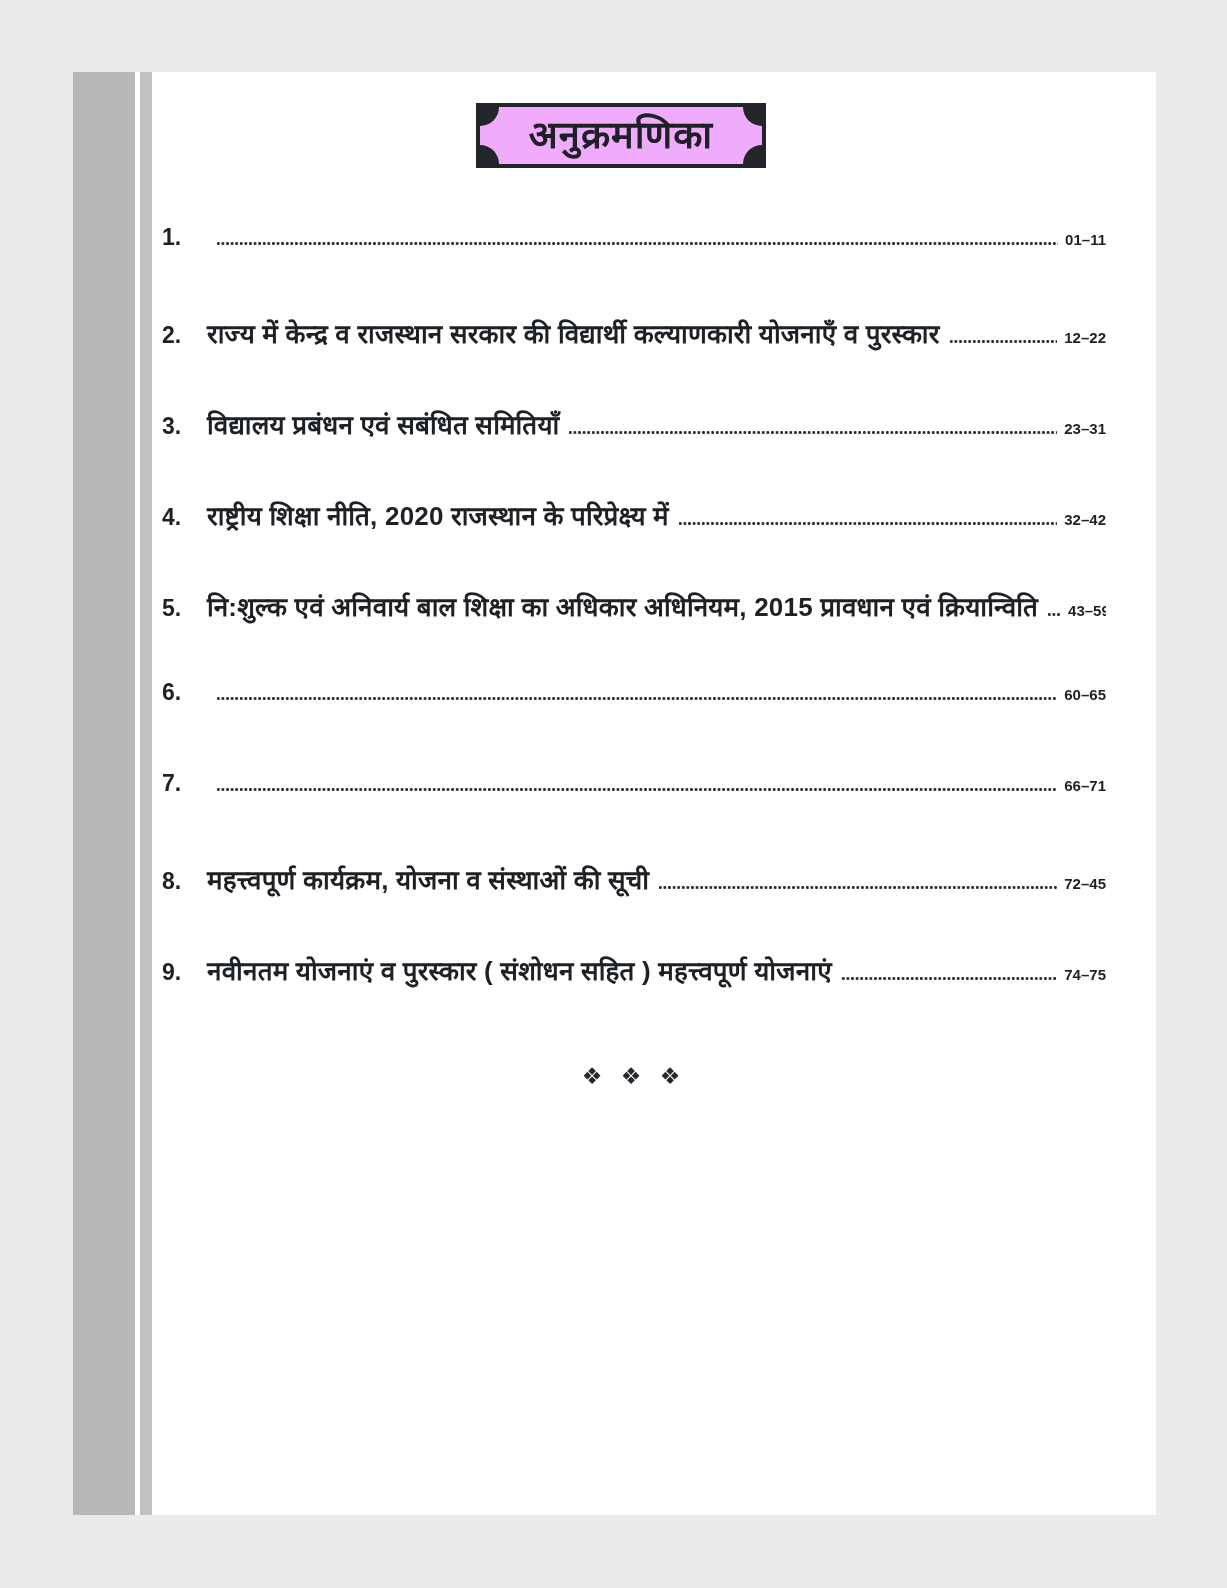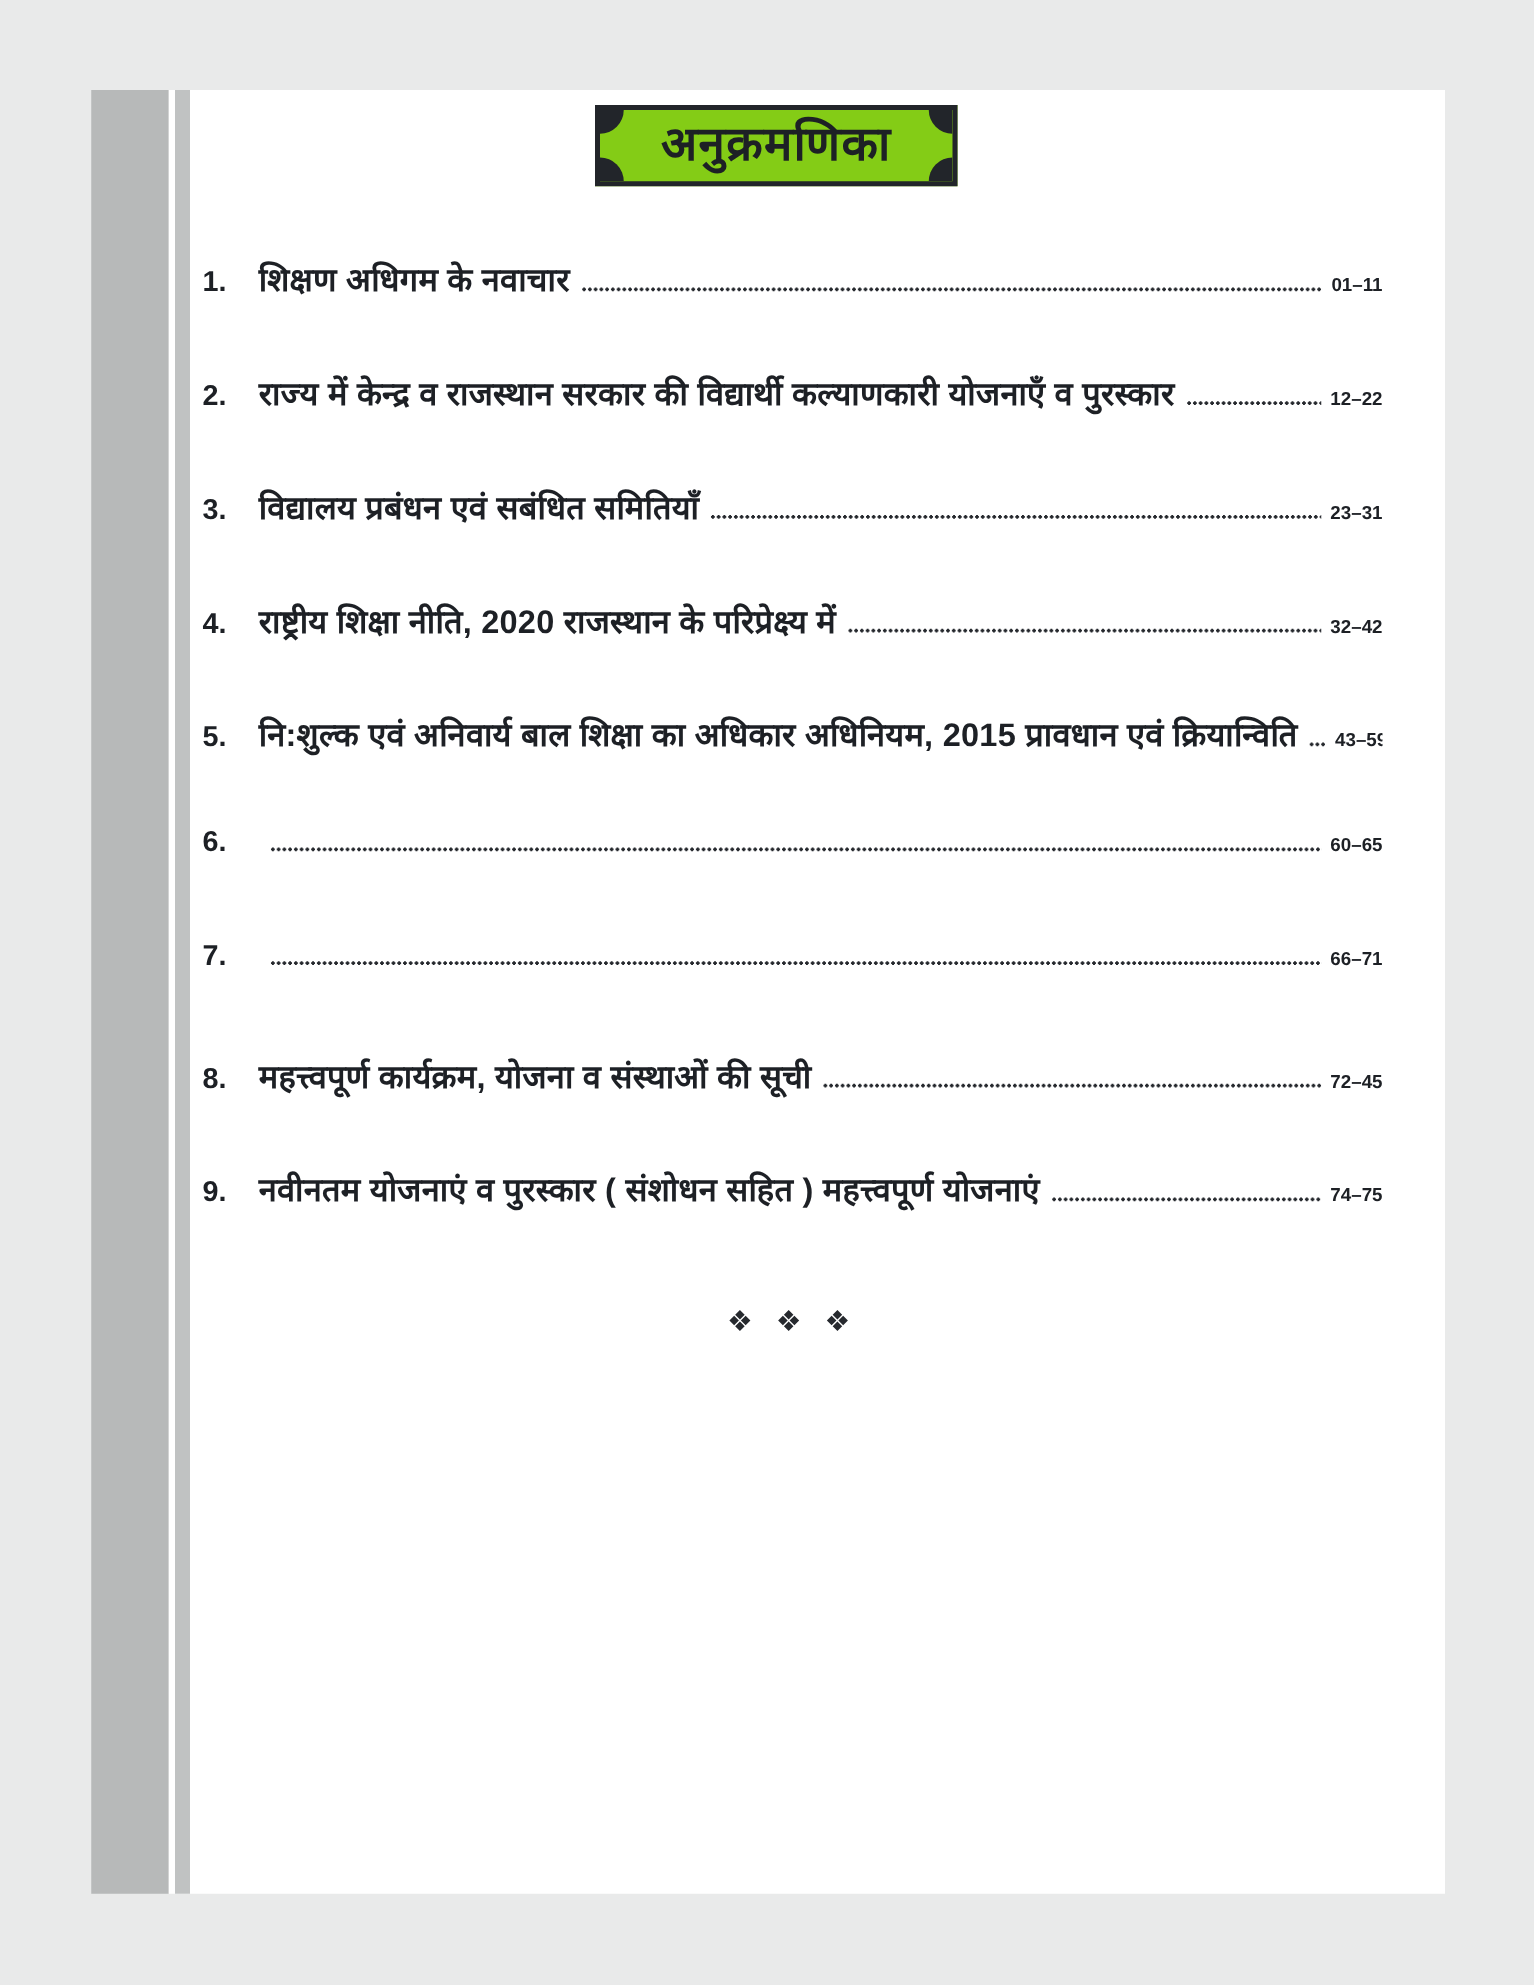--- a/index.html
+++ b/index.html
@@ -38,24 +38,24 @@
   }
 
   .content {
     position: absolute;
     left: 27px; right: 50px; top: 0;
   }
 
   
   .title-box {
     position: relative;
-    margin: 12px 0 0 314px;
+    margin: 31px 0 0 314px;
     width: 290px; height: 65px;
     border: 4px solid #22252a;
-    background: #84cc16;
+    background: #f0abfc;
     text-align: center;
     overflow: hidden;
   }
   .title-box h1 {
     font-size: 38px;
     line-height: 56px;
     font-weight: bold;
     letter-spacing: 1px;
     color: #1d2025;
   }
@@ -129,21 +129,20 @@
       <div class="corner tl"></div>
       <div class="corner tr"></div>
       <div class="corner bl"></div>
       <div class="corner br"></div>
       <h1>अनुक्रमणिका</h1>
     </div>
 
     <ul class="toc-list">
       <li class="toc-row">
         <span class="toc-num">1.</span>
-        <span class="toc-title">शिक्षण अधिगम के नवाचार</span>
         <span class="dot-leader"></span>
         <span class="toc-pages">01–11</span>
       </li>
       <li class="toc-row">
         <span class="toc-num">2.</span>
         <span class="toc-title">राज्य में केन्द्र व राजस्थान सरकार की विद्यार्थी कल्याणकारी योजनाएँ व पुरस्कार</span>
         <span class="dot-leader"></span>
         <span class="toc-pages">12–22</span>
       </li>
       <li class="toc-row">

